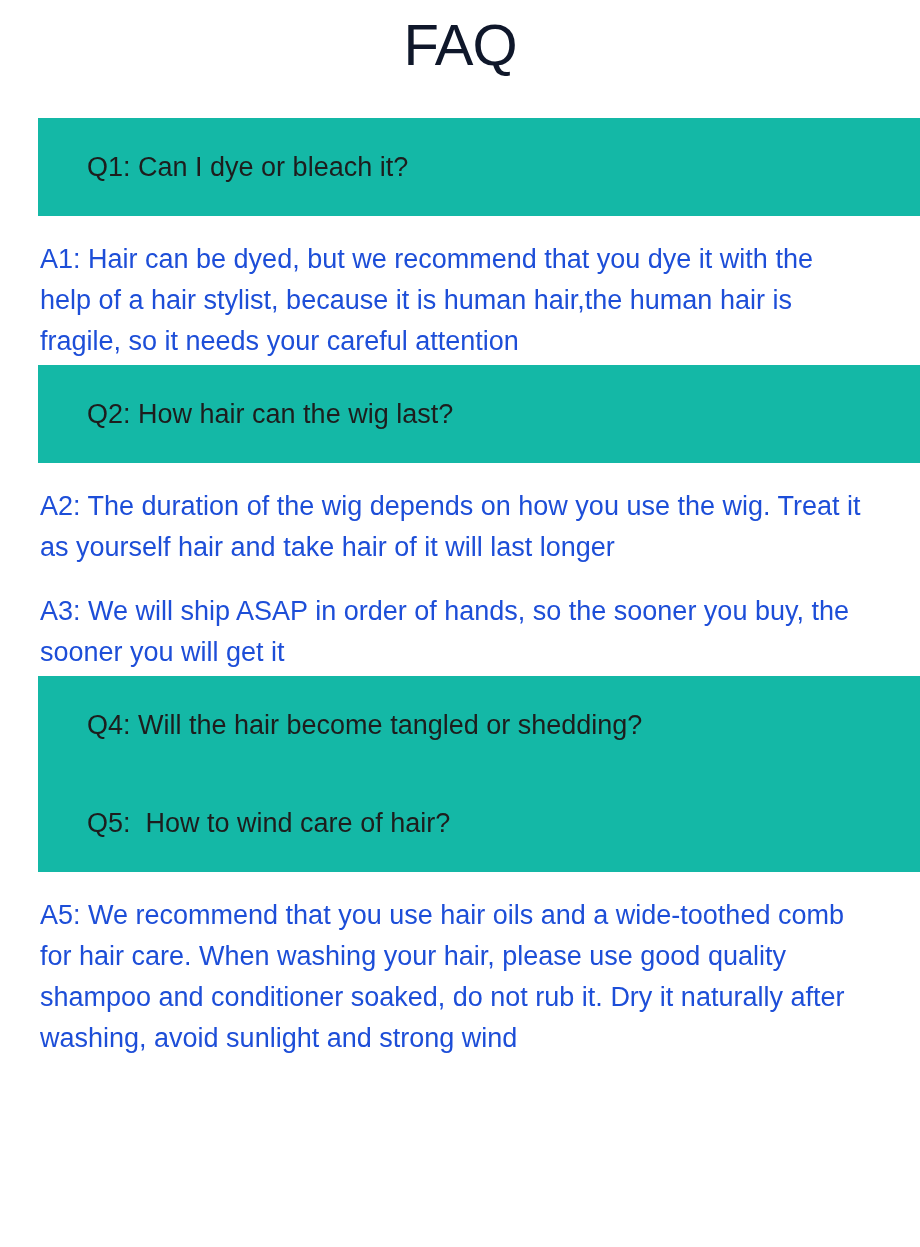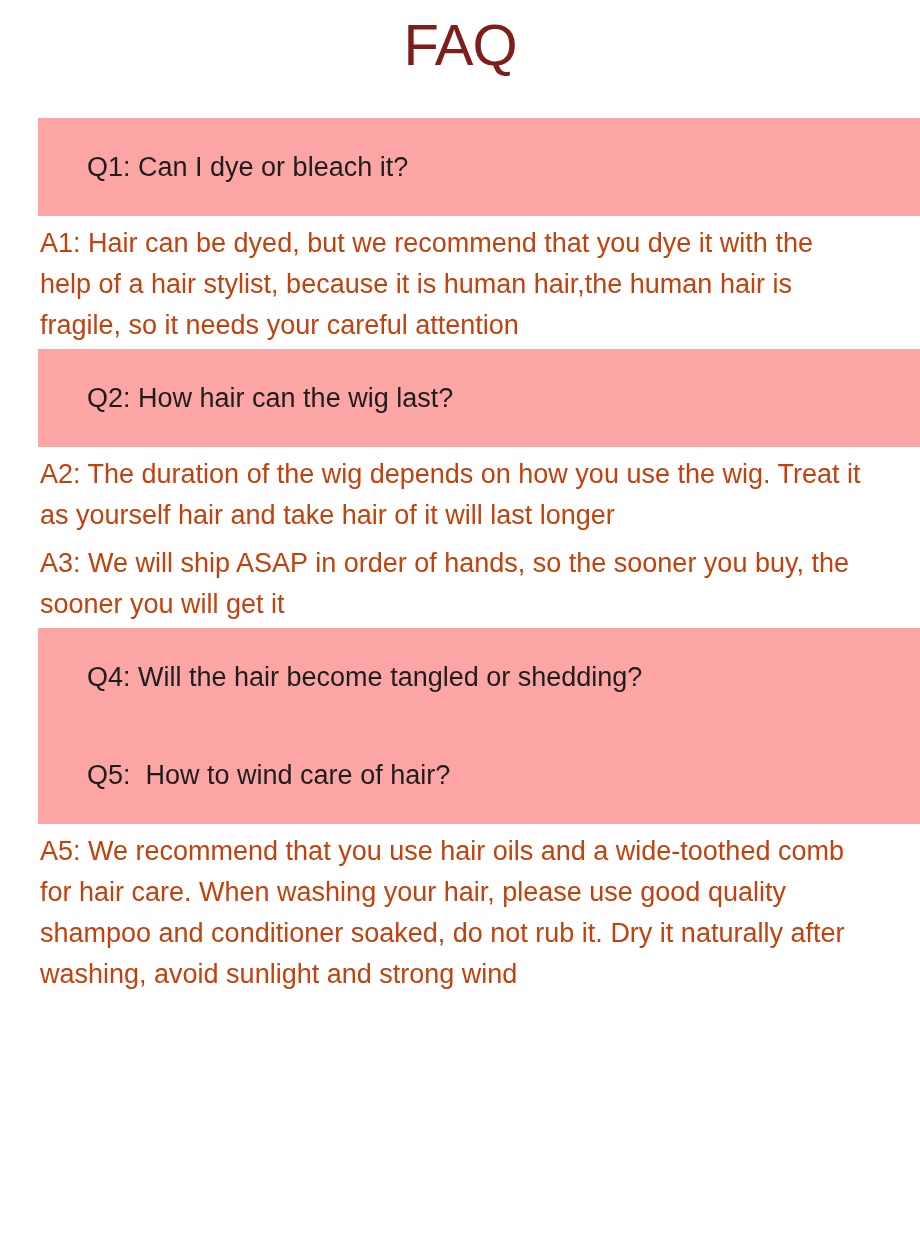--- a/index.html
+++ b/index.html
@@ -13,41 +13,41 @@
     min-height: 1247px;
     overflow: hidden;
   }
   .page-title {
     margin-top: 10px;
     text-align: center;
     font-size: 58px;
     line-height: 70px;
     font-weight: 500;
     letter-spacing: -1px;
-    color: #7f1d1d;
+    color: #0f172a;
   }
   .faq-list {
     margin-top: 38px;
   }
   .q-bar {
     margin-left: 38px;
-    background: #fca5a5;
+    background: #14b8a6;
     padding: 4px 6px 4px 4px;
     font-size: 27px;
     line-height: 30px;
     font-weight: 400;
     color: #1d1d1d;
     white-space: pre-wrap;
   }
   .answer {
-    margin: 7px 6px 3px 40px;
+    margin: 23px 6px 3px 40px;
     font-size: 27px;
     line-height: 41px;
     font-weight: 400;
-    color: #c2410c;
+    color: #1d4ed8;
     white-space: pre-wrap;
   }
 </style>
 </head>
 <body>
 
 <h1 class="page-title">FAQ</h1>
 
 <div class="faq-list">
 

